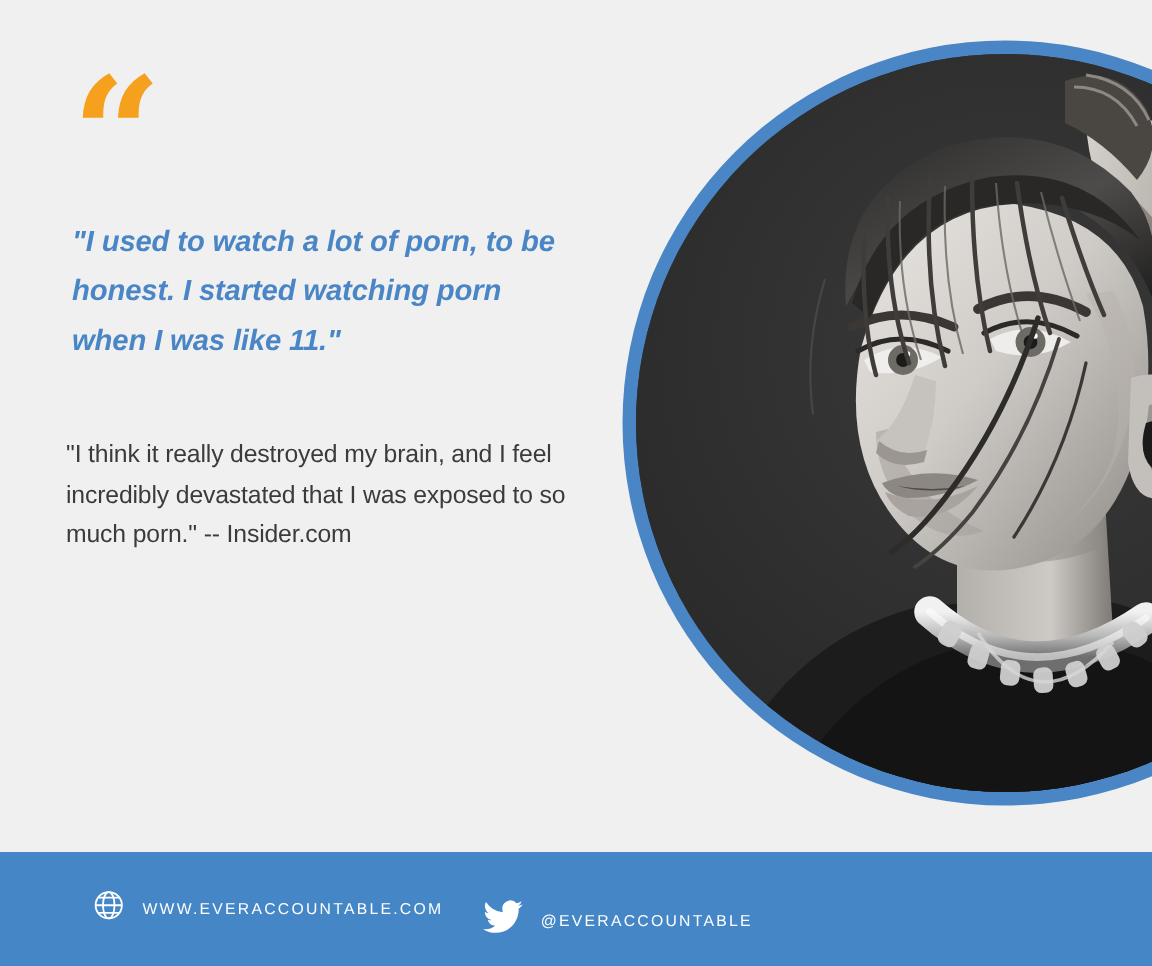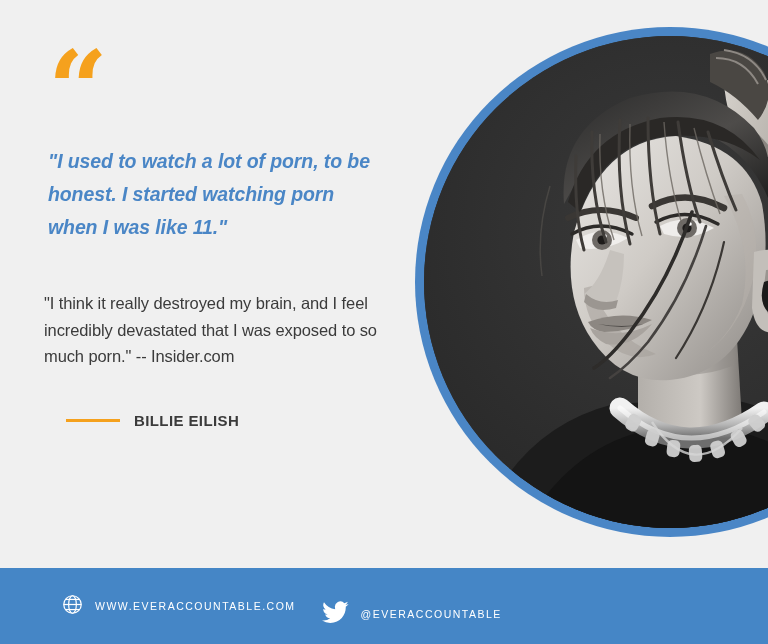--- a/index.html
+++ b/index.html
@@ -127,24 +127,20 @@
 <div class="card">
 
   <div class="content">
 
     <div class="quote-mark">“</div>
 
     <div class="headline">"I used to watch a lot of porn, to be honest. I started watching porn when I was like 11."</div>
 
     <div class="body-copy">"I think it really destroyed my brain, and I feel incredibly devastated that I was exposed to so much porn." -- Insider.com</div>
 
-    <div class="attribution">
-      <span class="attr-rule"></span>
-      <span class="attr-name">BILLIE EILISH</span>
-    </div>
   </div>
 
   <div class="portrait-wrap">
     <div class="portrait-clip">
       <svg viewBox="0 0 492 492" preserveAspectRatio="xMidYMid slice" aria-hidden="true">
         <defs>
           <radialGradient id="bgGrad" cx="50%" cy="40%" r="75%">
             <stop offset="0%" stop-color="#3a3a3a"></stop>
             <stop offset="100%" stop-color="#262626"></stop>
           </radialGradient>

